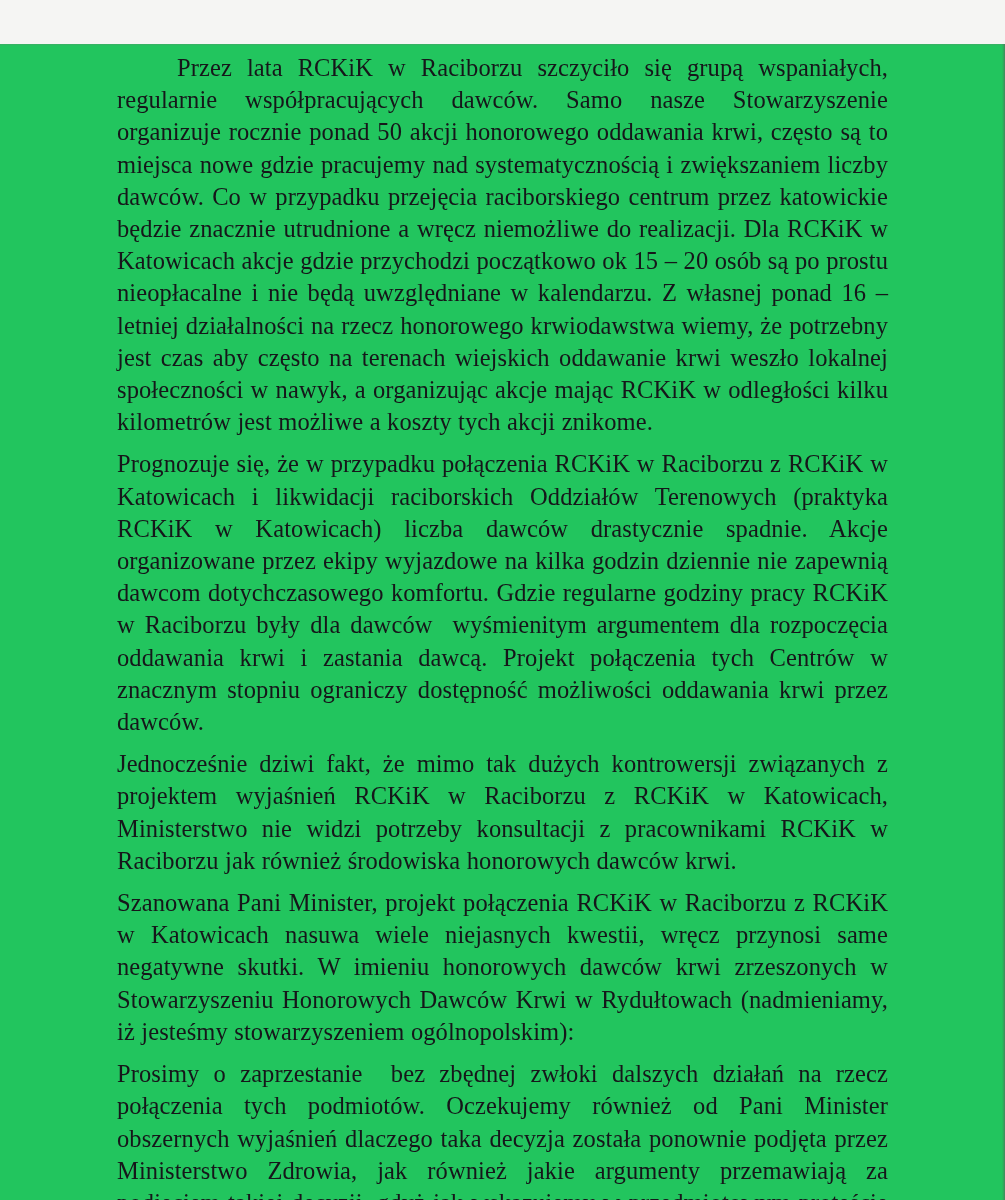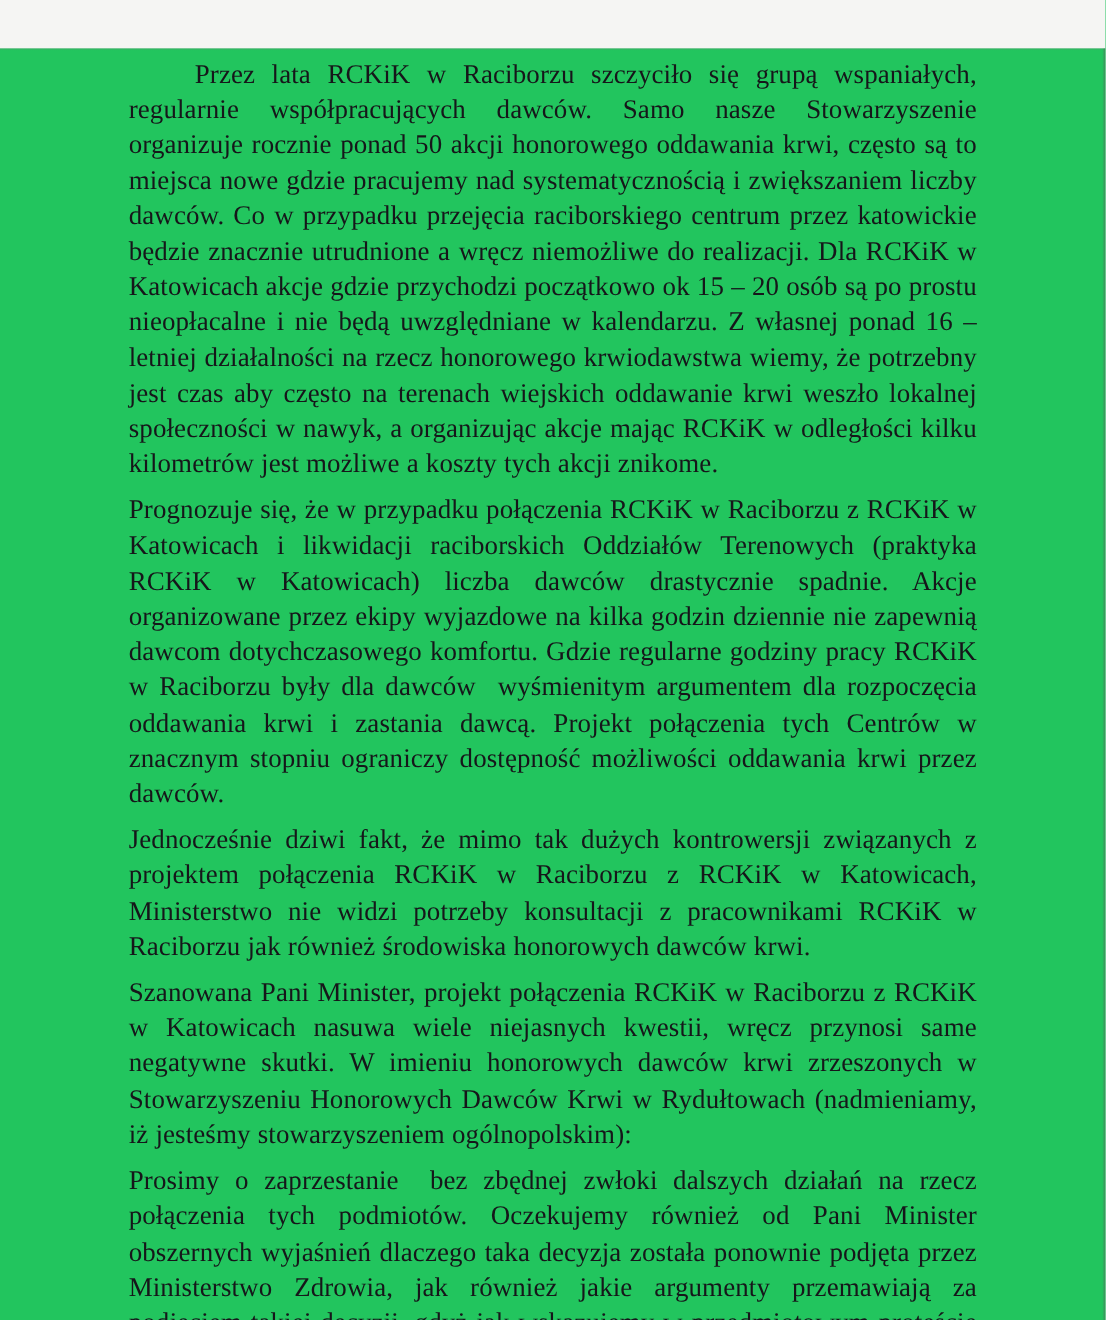--- a/index.html
+++ b/index.html
@@ -82,21 +82,21 @@
 
   <div id="page-top-edge"></div>
   <div id="page-right-edge"></div>
 
   <div id="body-text">
 
     <p class="para indented">Przez lata RCKiK w Raciborzu szczyciło się grupą wspaniałych, regularnie współpracujących dawców. Samo nasze Stowarzyszenie organizuje rocznie ponad 50 akcji honorowego oddawania krwi, często są to miejsca nowe gdzie pracujemy nad systematycznością i zwiększaniem liczby dawców. Co w przypadku przejęcia raciborskiego centrum przez katowickie  będzie znacznie utrudnione a wręcz niemożliwe do realizacji. Dla RCKiK w Katowicach akcje gdzie przychodzi początkowo ok 15 – 20 osób są po prostu nieopłacalne i nie będą uwzględniane w kalendarzu. Z własnej ponad 16 – letniej działalności na rzecz honorowego krwiodawstwa wiemy, że potrzebny jest czas aby często na terenach wiejskich oddawanie krwi weszło lokalnej społeczności w nawyk, a organizując akcje mając RCKiK w odległości kilku kilometrów jest możliwe a koszty tych akcji znikome.</p>
 
     <p class="para">Prognozuje się, że w przypadku połączenia RCKiK w Raciborzu z RCKiK w Katowicach i likwidacji raciborskich Oddziałów Terenowych (praktyka RCKiK w Katowicach) liczba dawców drastycznie spadnie. Akcje organizowane przez ekipy wyjazdowe na kilka godzin dziennie nie zapewnią dawcom dotychczasowego komfortu. Gdzie regularne godziny pracy RCKiK w Raciborzu były dla dawców  wyśmienitym argumentem dla rozpoczęcia oddawania krwi i zastania dawcą. Projekt połączenia tych Centrów w znacznym stopniu ograniczy dostępność możliwości oddawania krwi przez dawców.</p>
 
-    <p class="para">Jednocześnie dziwi fakt, że mimo tak dużych kontrowersji związanych z projektem połączenia RCKiK w Raciborzu z RCKiK w Katowicach, Ministerstwo nie widzi potrzeby konsultacji z pracownikami RCKiK w Raciborzu jak również środowiska honorowych dawców krwi.</p>
+    <p class="para">Jednocześnie dziwi fakt, że mimo tak dużych kontrowersji związanych z projektem wyjaśnień RCKiK w Raciborzu z RCKiK w Katowicach, Ministerstwo nie widzi potrzeby konsultacji z pracownikami RCKiK w Raciborzu jak również środowiska honorowych dawców krwi.</p>
 
     <p class="para">Szanowana Pani Minister, projekt połączenia RCKiK w Raciborzu z RCKiK w Katowicach nasuwa wiele niejasnych kwestii, wręcz przynosi same negatywne skutki. W imieniu honorowych dawców krwi zrzeszonych w Stowarzyszeniu Honorowych Dawców Krwi w Rydułtowach (nadmieniamy, iż jesteśmy stowarzyszeniem ogólnopolskim):</p>
 
     <p class="para">Prosimy o zaprzestanie  bez zbędnej zwłoki dalszych działań na rzecz połączenia tych podmiotów. Oczekujemy również od Pani Minister obszernych wyjaśnień dlaczego taka decyzja została ponownie podjęta przez Ministerstwo Zdrowia, jak również jakie argumenty przemawiają za podjęciem takiej decyzji, gdyż jak wskazujemy w przedmiotowym proteście brak jest jakichkolwiek pozytywnych argumentów do dalszego promowania tego projektu.</p>
 
   </div>
 
 </div>
 
 </body></html>

